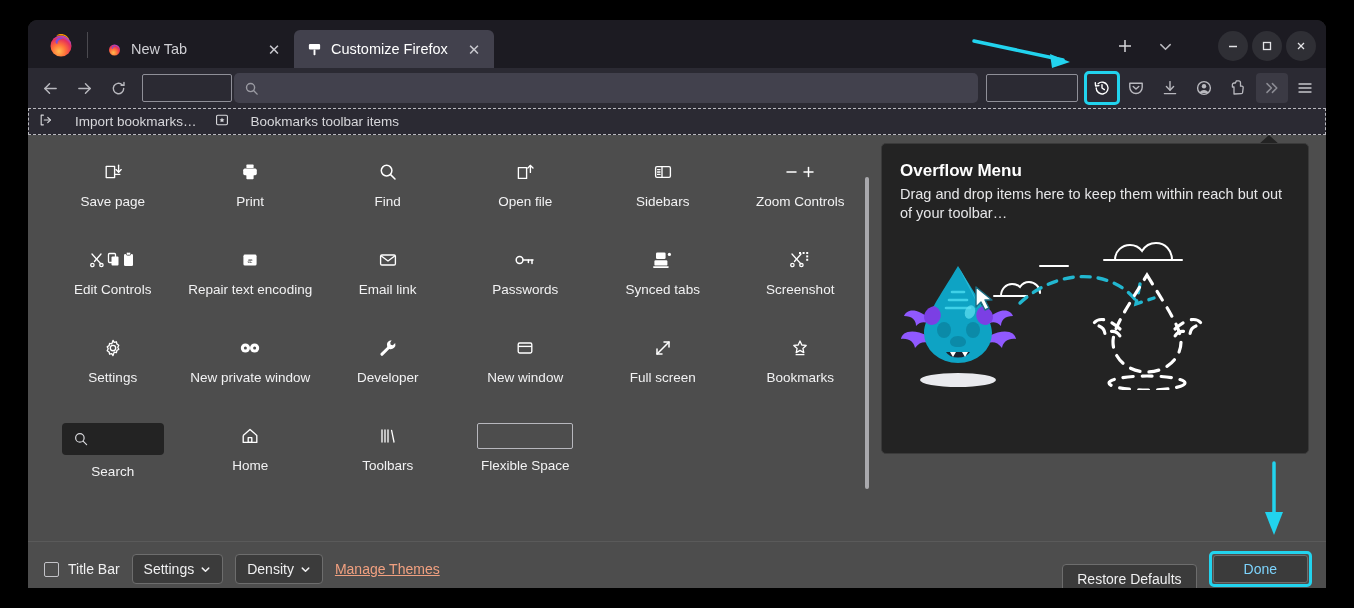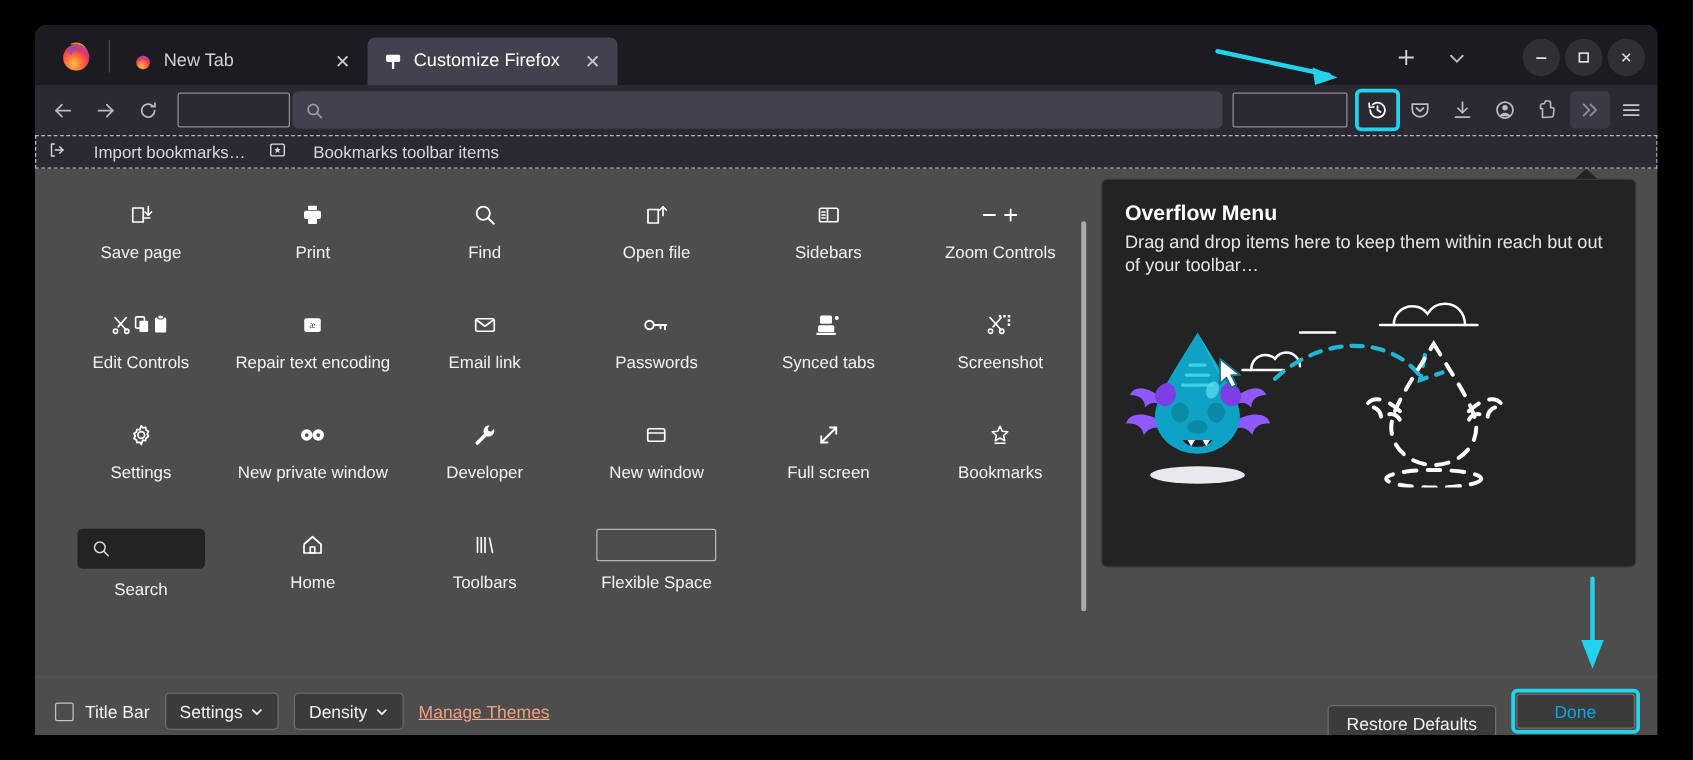--- a/index.html
+++ b/index.html
@@ -145,21 +145,21 @@
   }
   .themelink { color:#f0a080; font-size:14px; text-decoration: underline; }
   .footer-spacer { flex:1; }
   .btn {
     height: 30px; background: #3b3b3b; border:1px solid #6d6d6d; border-radius:4px;
     color:#f0f0f1; font-size:14px; display:flex; align-items:center; padding: 0 14px; margin-top: 20px;
   }
   .done-outer { border: 3px solid #22d3ee; border-radius:5px; padding:1px; }
   .done-inner {
     height: 28px; background:#3b3b3b; border:1px solid #6d6d6d; border-radius:3px;
-    color:#0ea5e9; font-size:14px; display:flex; align-items:center; padding: 0 30px;
+    color:#7dd3fc; font-size:14px; display:flex; align-items:center; padding: 0 30px;
   }
 
   
   .annot { position:absolute; pointer-events:none; }
 </style>
 </head>
 <body>
 
 <div id="root">
   <div class="window">

